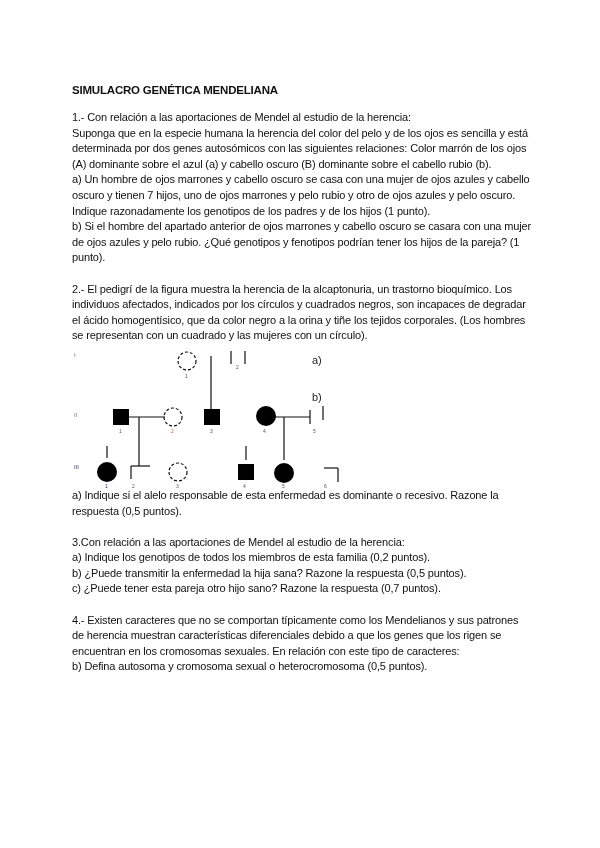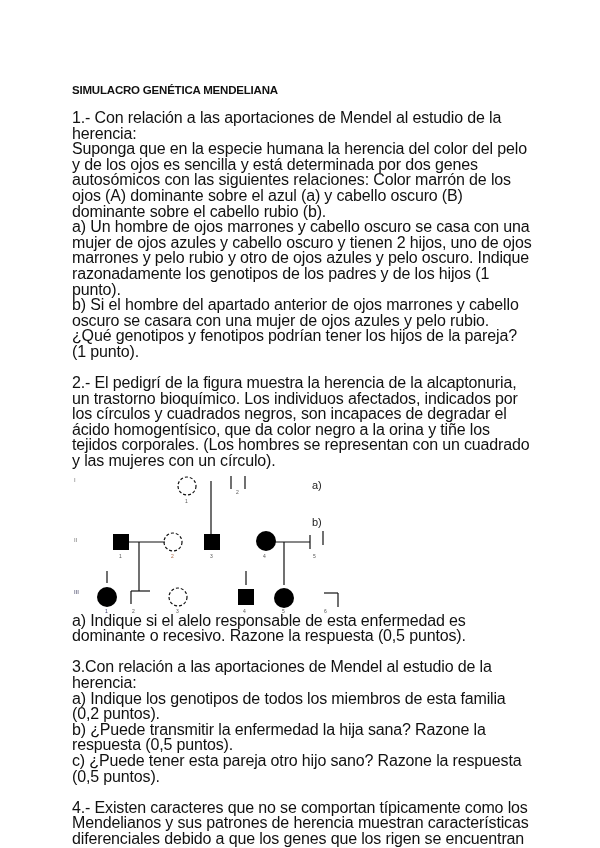--- a/index.html
+++ b/index.html
@@ -1,37 +1,37 @@
 <!DOCTYPE html>
 <html><head>
 <meta charset="utf-8">
 <style>
   html, body { margin: 0; padding: 0; background: #ffffff; }
   body { width: 600px; height: 848px; position: relative; overflow: hidden;
          font-family: "Liberation Sans", sans-serif; color: #111; }
   .page { position: absolute; left: 72px; top: 84px; width: 460px; }
   .title { font-weight: bold; font-size: 11.5px; letter-spacing: -0.2px; margin: 0 0 14px 0; }
-  .p { font-size: 16px; line-height: 15.6px; margin: 0; letter-spacing: -0.15px; white-space: pre-wrap; }
+  .p { font-size: 11px; line-height: 15.6px; margin: 0; letter-spacing: -0.15px; white-space: pre-wrap; }
   .gap { height: 15.6px; }
   .pedigree { position: relative; width: 460px; height: 142px; margin: 2px 0 0 -2px; }
   .pedigree svg { position: absolute; left: 0; top: 0; }
   .gen-label { position: absolute; font-size: 6px; color: #777; }
   .ind-label { position: absolute; font-size: 5px; color: #555; }
   .ab-label { position: absolute; font-size: 11px; color: #222; }
 </style>
 </head>
 <body>
 
 <div class="page">
   <p class="title">SIMULACRO GENÉTICA MENDELIANA</p>
 
   <section>
     <p class="p">1.- Con relación a las aportaciones de Mendel al estudio de la herencia:</p>
     <p class="p">Suponga que en la especie humana la herencia del color del pelo y de los ojos es sencilla y está determinada por dos genes autosómicos con las siguientes relaciones: Color marrón de los ojos (A) dominante sobre el azul (a) y cabello oscuro (B) dominante sobre el cabello rubio (b).</p>
-    <p class="p">a) Un hombre de ojos marrones y cabello oscuro se casa con una mujer de ojos azules y cabello oscuro y tienen 2 hijos, uno de ojos marrones y pelo rubio y otro de ojos azules y pelo oscuro. Indique razonadamente los genotipos de los padres y de los hijos (1 punto).</p>
+    <p class="p">a) Un hombre de ojos marrones y cabello oscuro se casa con una mujer de ojos azules y cabello oscuro y tienen 7 hijos, uno de ojos marrones y pelo rubio y otro de ojos azules y pelo oscuro. Indique razonadamente los genotipos de los padres y de los hijos (1 punto).</p>
     <p class="p">b) Si el hombre del apartado anterior de ojos marrones y cabello oscuro se casara con una mujer de ojos azules y pelo rubio. ¿Qué genotipos y fenotipos podrían tener los hijos de la pareja? (1 punto).</p>
   </section>
   <div class="gap"></div>
 
   <section>
     <p class="p">2.- El pedigrí de la figura muestra la herencia de la alcaptonuria, un trastorno bioquímico. Los individuos afectados, indicados por los círculos y cuadrados negros, son incapaces de degradar el ácido homogentísico, que da color negro a la orina y tiñe los tejidos corporales. (Los hombres se representan con un cuadrado y las mujeres con un círculo).</p>
 
     <div class="pedigree">
       <span class="gen-label" style="left:4px;top:6px;">I</span>
       <span class="gen-label" style="left:4px;top:66px;">II</span>
@@ -94,21 +94,21 @@
     </div>
 
     <p class="p">a) Indique si el alelo responsable de esta enfermedad es dominante o recesivo. Razone la respuesta (0,5 puntos).</p>
   </section>
   <div class="gap"></div>
 
   <section>
     <p class="p">3.Con relación a las aportaciones de Mendel al estudio de la herencia:</p>
     <p class="p">a) Indique los genotipos de todos los miembros de esta familia (0,2 puntos).</p>
     <p class="p">b) ¿Puede transmitir la enfermedad la hija sana? Razone la respuesta (0,5 puntos).</p>
-    <p class="p">c) ¿Puede tener esta pareja otro hijo sano? Razone la respuesta (0,5 puntos).</p>
+    <p class="p">c) ¿Puede tener esta pareja otro hijo sano? Razone la respuesta (0,7 puntos).</p>
   </section>
   <div class="gap"></div>
 
   <section>
     <p class="p">4.- Existen caracteres que no se comportan típicamente como los Mendelianos y sus patrones de herencia muestran características diferenciales debido a que los genes que los rigen se encuentran en los cromosomas sexuales. En relación con este tipo de caracteres:</p>
     <p class="p">b) Defina autosoma y cromosoma sexual o heterocromosoma (0,5 puntos).</p>
   </section>
 </div>
 
 </body></html>

